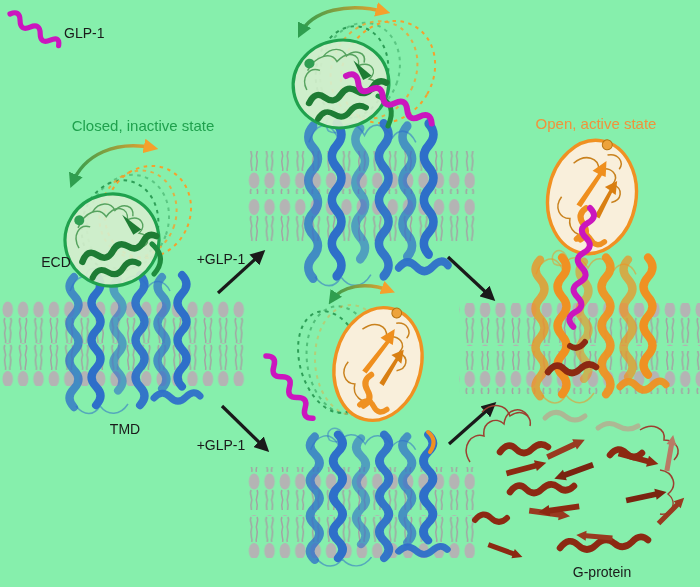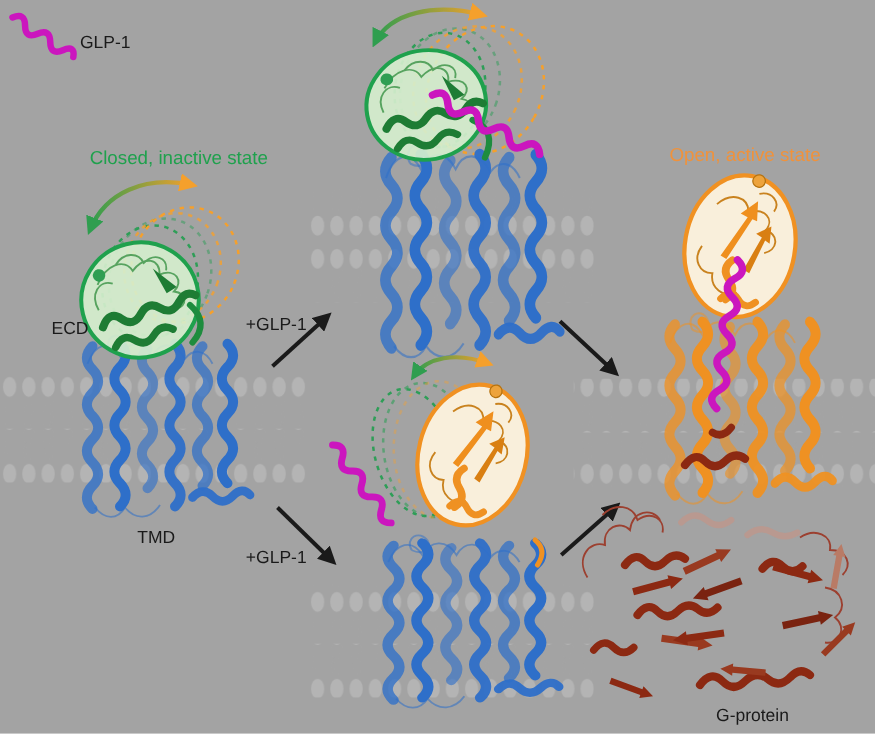--- a/index.html
+++ b/index.html
@@ -1,16 +1,16 @@
 <!DOCTYPE html>
 <html style="--closed_green: #1fa14d; --dark_green: #1e7c34; --ecd_fill_green: #d5eecd; --open_orange: #f0923b; --orange_stroke: #f09122; --ecd_fill_orange: #f9efdb; --receptor_blue: #2e6fc9; --receptor_orange: #ef9122; --glp1_magenta: #cb16be; --membrane_gray: #b4b4b4; --membrane_tail_gray: #a3a3a3; --g_protein_red: #8c2912; --arrow_black: #1a1a1a;"><head>
 <meta charset="utf-8">
 <style>
   html,body{margin:0;padding:0;background:#fff;}
-  #figure{position:relative;width:700px;height:587px;background:#a3a3a3;overflow:hidden;}
+  #figure{position:relative;width:700px;height:587px;background:#86efac;overflow:hidden;}
   svg{display:block;}
   text{font-family:"Liberation Sans","DejaVu Sans",sans-serif;fill:var(--arrow_black);}
   .state-label{font-size:15px;font-weight:400;}
   .annot-label{font-size:14px;}
   .green-text{fill:var(--closed_green);}
   .orange-text{fill:var(--open_orange);}
   .dashed{fill:none;stroke-width:2;stroke-dasharray:3.5 4.5;}
   .thinloop{fill:none;stroke-width:1.5;}
   .helix{fill:none;stroke-linecap:round;}
 </style>

